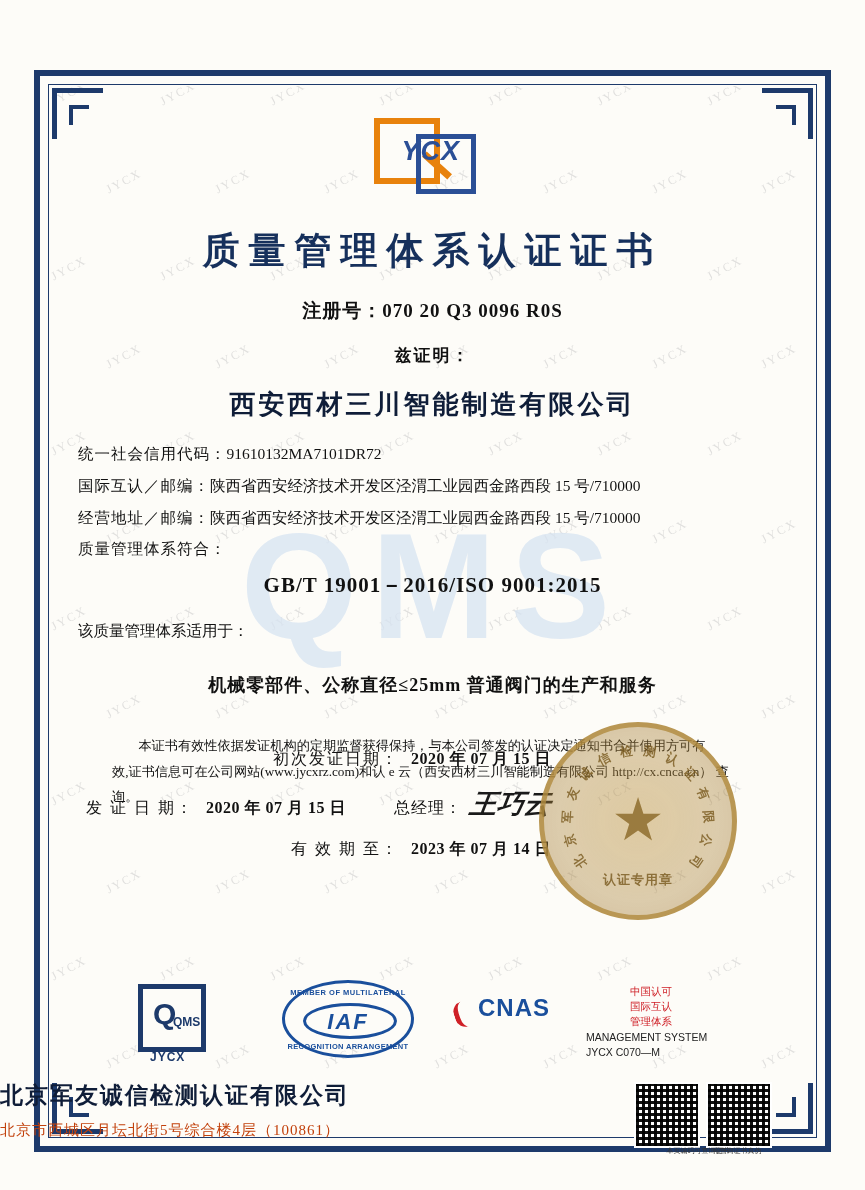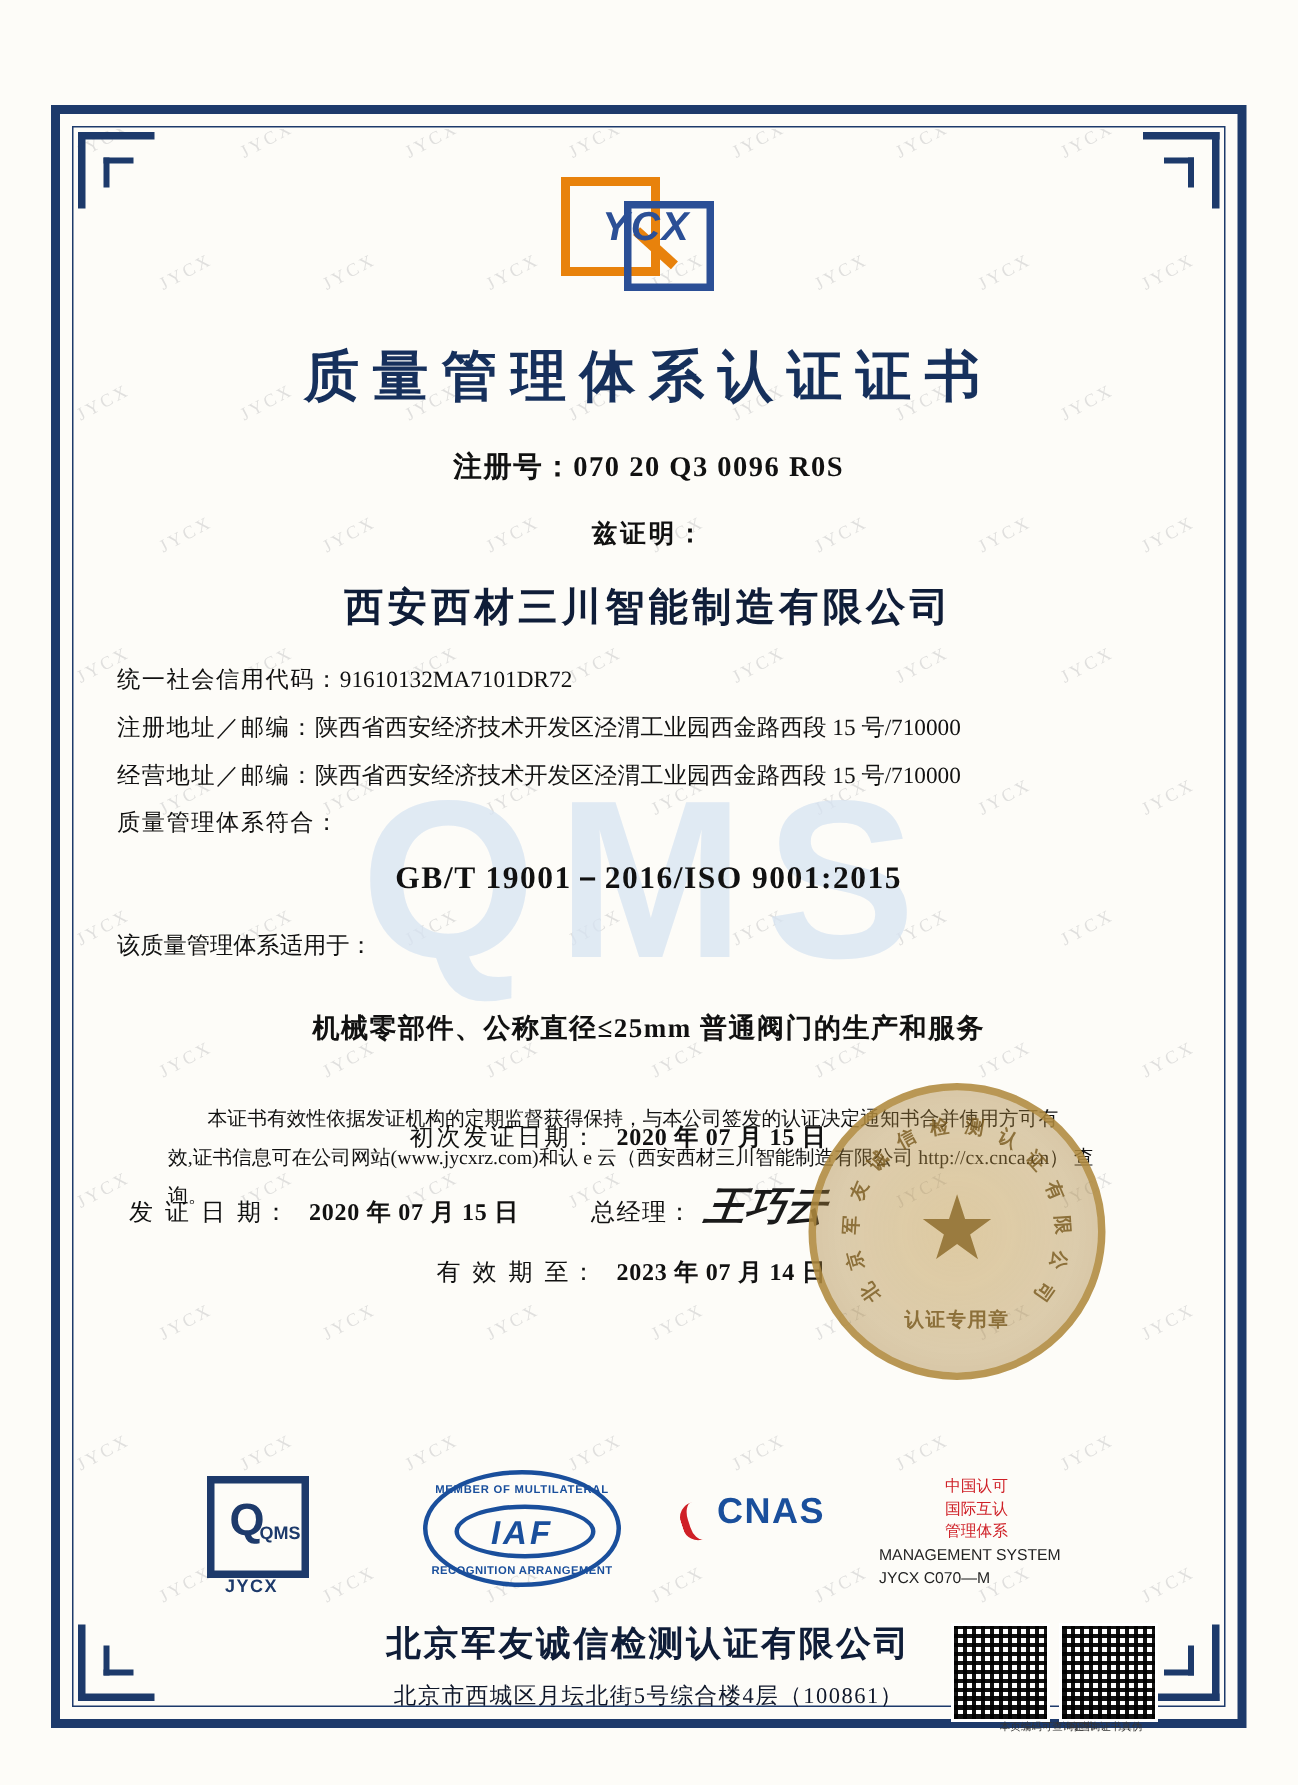--- a/index.html
+++ b/index.html
@@ -382,33 +382,33 @@
     color: #222;
     text-align: left;
   }
   .cnas-text .cn { font-family: Liberation Serif, serif; color: #cf2027; margin-left: 44px; }
 
   
   .footer {
     position: absolute;
     left: 0; right: 0;
     top: 1080px;
-    text-align: center;
+    text-align: left;
   }
   .issuer {
     font-size: 23px;
     font-weight: bold;
     letter-spacing: 2px;
     color: #0f1d38;
   }
   .issuer-addr {
     margin-top: 10px;
     font-size: 15px;
     letter-spacing: 1px;
-    color: #0f172a;
+    color: #c2410c;
   }
 
   
   .qr {
     position: absolute;
     width: 62px;
     height: 62px;
     background:
       repeating-linear-gradient(0deg, #111 0 3px, transparent 3px 6px),
       repeating-linear-gradient(90deg, #111 0 3px, #fff 3px 6px);
@@ -553,21 +553,21 @@
 
     <div class="hereby">兹证明：</div>
 
     <div class="company">西安西材三川智能制造有限公司</div>
 
     <div class="left-block">
       <div class="row">
         <span class="lbl">统一社会信用代码：</span><span>91610132MA7101DR72</span>
       </div>
       <div class="row">
-        <span class="lbl">注册地址／邮编：</span><span>陕西省西安经济技术开发区泾渭工业园西金路西段 15 号/710000</span>
+        <span class="lbl">国际互认／邮编：</span><span>陕西省西安经济技术开发区泾渭工业园西金路西段 15 号/710000</span>
       </div>
       <div class="row">
         <span class="lbl">经营地址／邮编：</span><span>陕西省西安经济技术开发区泾渭工业园西金路西段 15 号/710000</span>
       </div>
       <div class="row">
         <span class="lbl">质量管理体系符合：</span>
       </div>
     </div>
 
     <div class="standard">GB/T 19001－2016/ISO 9001:2015</div>

